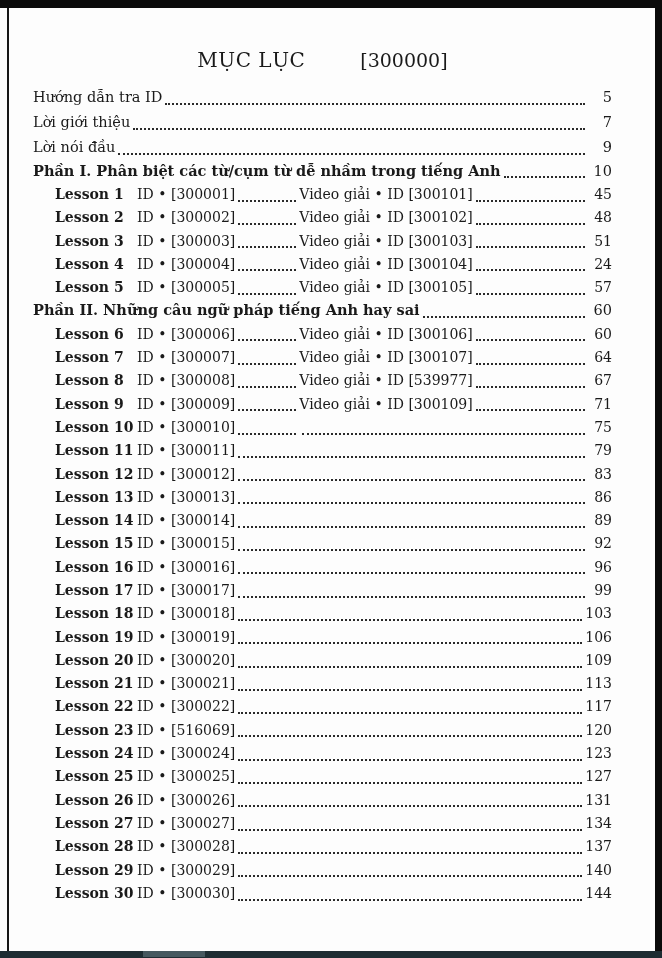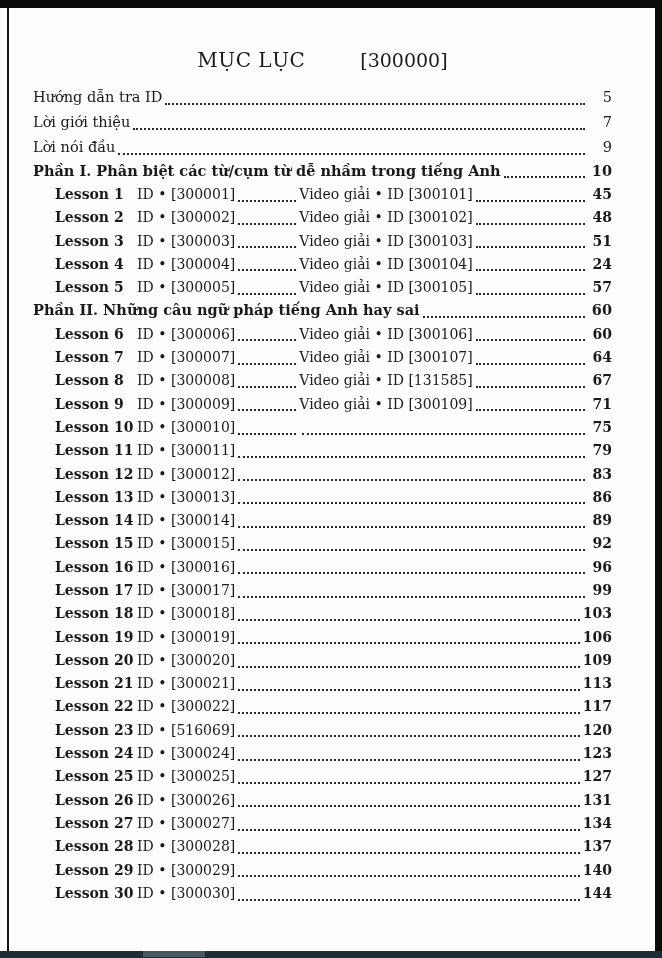--- a/index.html
+++ b/index.html
@@ -64,21 +64,21 @@
     white-space: nowrap;
   }
   .front-row { height: 25px; font-size: 14.5px; }
   .heading-row { font-size: 14.5px; }
   .heading-label { font-weight: bold; }
   .lesson-row { padding-left: 22px; }
   .lesson-label { font-weight: bold; flex: 0 0 82px; }
   .lesson-id { }
   .lesson-video { }
   .page-num {
-    font-weight: bold;
+    font-weight: normal;
     min-width: 24px;
     text-align: right;
   }
   .front-row .page-num { font-weight: normal; }
 
   .leader {
     border-bottom: 2px dotted #2a2a2a;
     margin: 0 3px 4px 3px;
     height: 0;
     align-self: flex-end;
@@ -177,21 +177,21 @@
         <span class="lesson-id">ID • [300007]</span>
         <span class="leader fixed"></span>
         <span class="lesson-video">Video giải • ID [300107]</span>
         <span class="leader grow"></span>
         <span class="page-num">64</span>
       </div>
       <div class="row lesson-row">
         <span class="lesson-label">Lesson 8</span>
         <span class="lesson-id">ID • [300008]</span>
         <span class="leader fixed"></span>
-        <span class="lesson-video">Video giải • ID [131585]</span>
+        <span class="lesson-video">Video giải • ID [539977]</span>
         <span class="leader grow"></span>
         <span class="page-num">67</span>
       </div>
       <div class="row lesson-row">
         <span class="lesson-label">Lesson 9</span>
         <span class="lesson-id">ID • [300009]</span>
         <span class="leader fixed"></span>
         <span class="lesson-video">Video giải • ID [300109]</span>
         <span class="leader grow"></span>
         <span class="page-num">71</span>

